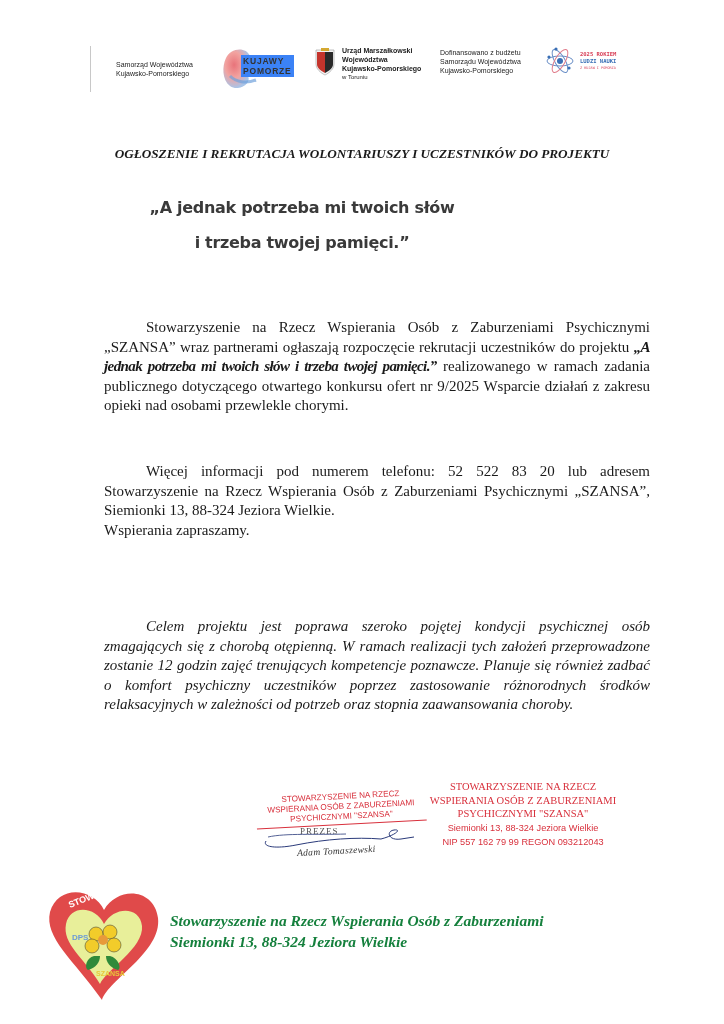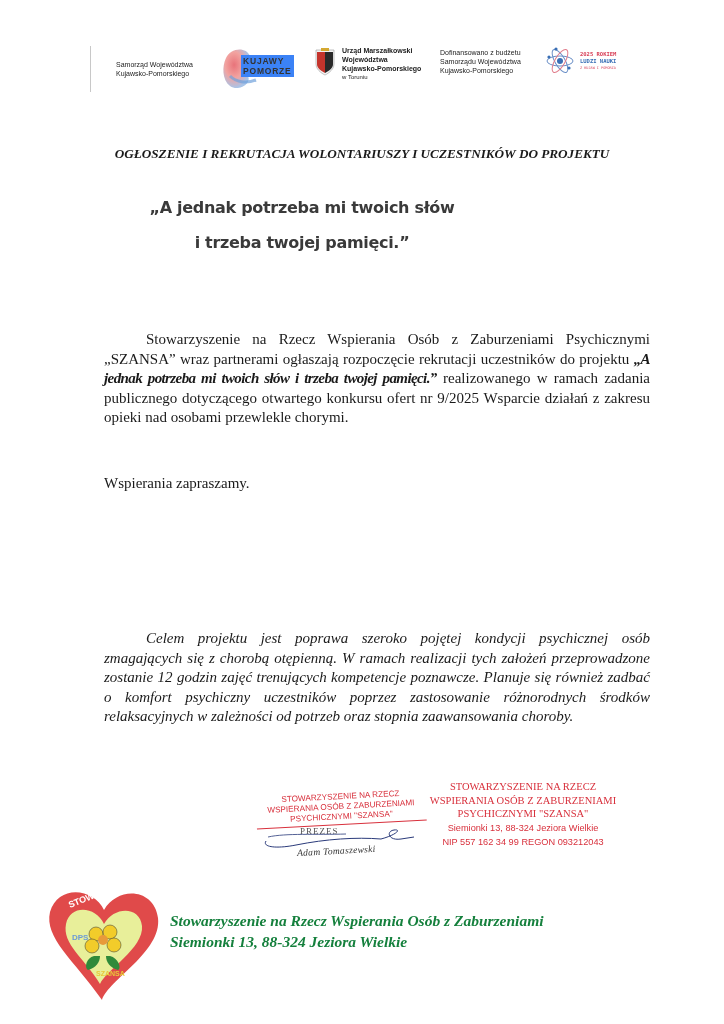--- a/index.html
+++ b/index.html
@@ -15,21 +15,21 @@
   .lt2 .small { font-weight: normal; font-size: 6px; }
   .lt3 { left: 352px; top: 8px; }
   .atom { position: absolute; left: 457px; top: 6px; width: 30px; height: 30px; }
   .year-text { position: absolute; left: 492px; top: 11px; font-family: "DejaVu Sans Mono", monospace; font-size: 5.5px; line-height: 7px; color: #d9435a; font-weight: bold; }
   .year-text .blue { color: #3a6fb5; }
   .year-text .tiny { font-size: 3.5px; color: #d9435a; font-weight: normal; }
 
   .doc-heading { position: absolute; top: 146px; left: 0; width: 724px; text-align: center; font-family: "Liberation Serif", serif; font-weight: bold; font-style: italic; font-size: 13.2px; color: #1a1a1a; }
   .quote-title { position: absolute; top: 190px; left: 0; width: 604px; text-align: center; font-family: "DejaVu Sans", sans-serif; font-weight: bold; font-size: 16px; line-height: 35px; color: #3a3a3a; letter-spacing: -0.3px; }
 
-  .para { position: absolute; left: 104px; width: 546px; font-size: 15px; line-height: 19.6px; text-align: justify; text-align-last: left; margin-top: 12px; }
+  .para { position: absolute; left: 104px; width: 546px; font-size: 15px; line-height: 19.6px; text-align: justify; text-align-last: left; }
   .p1 { top: 318px; }
   .p2 { top: 462px; }
   .p3 { top: 617px; font-style: italic; }
   .indent { display: inline-block; width: 42px; }
   .emph { font-weight: bold; font-style: italic; letter-spacing: -0.6px; }
 
   .stamp { position: absolute; color: #d8303c; font-family: "Liberation Sans", sans-serif; }
   .stamp-left { left: 256px; top: 792px; width: 170px; text-align: center; font-size: 8.2px; line-height: 10px; transform: rotate(-3deg); }
   .stamp-left .line { border-top: 1px solid #d8303c; margin: 2px 0 0 0; }
   .prezes { position: absolute; left: 300px; top: 826px; font-family: "Liberation Serif", serif; font-size: 9px; color: #555; letter-spacing: 1px; }
@@ -106,20 +106,21 @@
 <div class="doc-heading">OGŁOSZENIE I REKRUTACJA WOLONTARIUSZY I UCZESTNIKÓW DO PROJEKTU</div>
 
 <div class="quote-title">
   <div>„A jednak potrzeba mi twoich słów</div>
   <div>i trzeba twojej pamięci.”</div>
 </div>
 
 <div class="para p1"><span class="indent"></span><span>Stowarzyszenie na Rzecz Wspierania Osób z Zaburzeniami Psychicznymi „SZANSA”  wraz partnerami ogłaszają rozpoczęcie rekrutacji uczestników do projektu </span><span class="emph">„A jednak potrzeba mi twoich słów i trzeba twojej pamięci.”</span><span> realizowanego w ramach zadania publicznego dotyczącego otwartego konkursu ofert nr 9/2025 Wsparcie działań z zakresu opieki nad osobami przewlekle chorymi.</span></div>
 
 <div class="para p2">
+  <div><span class="indent"></span><span>Więcej informacji pod numerem telefonu: 52 522 83 20 lub adresem Stowarzyszenie na Rzecz Wspierania Osób z Zaburzeniami Psychicznymi „SZANSA”, Siemionki 13, 88-324 Jeziora Wielkie.</span></div>
   <div>Wspierania zapraszamy.</div>
 </div>
 
 <div class="para p3"><span class="indent"></span><span>Celem projektu jest poprawa szeroko pojętej kondycji psychicznej osób zmagających się z chorobą otępienną. W ramach realizacji tych założeń przeprowadzone zostanie 12 godzin zajęć trenujących kompetencje poznawcze. Planuje się również zadbać o komfort psychiczny uczestników poprzez zastosowanie różnorodnych środków relaksacyjnych w zależności od potrzeb oraz stopnia zaawansowania choroby.</span></div>
 
 <div class="stamp stamp-left">
   <div>STOWARZYSZENIE NA RZECZ</div>
   <div>WSPIERANIA OSÓB Z ZABURZENIAMI</div>
   <div>PSYCHICZNYMI "SZANSA"</div>
   <div class="line"></div>
@@ -129,21 +130,21 @@
   <path d="M10 16 C 6 22, 20 24, 40 20 C 70 14, 100 12, 125 14 C 140 10, 146 4, 138 5 C 130 6, 132 16, 145 14 L 158 12" fill="none" stroke="#2a3a7a" stroke-width="1"></path>
   <path d="M12 12 C 30 8, 60 10, 90 9" fill="none" stroke="#2a3a7a" stroke-width="0.8"></path>
 </svg>
 <div class="signer">Adam Tomaszewski</div>
 
 <div class="stamp stamp-right">
   <div class="sr-name">STOWARZYSZENIE NA RZECZ</div>
   <div class="sr-name">WSPIERANIA OSÓB Z ZABURZENIAMI</div>
   <div class="sr-name">PSYCHICZNYMI "SZANSA"</div>
   <div class="sr-addr">Siemionki 13, 88-324 Jeziora Wielkie</div>
-  <div class="sr-addr">NIP 557 162 34 99 REGON 093212043</div>
+  <div class="sr-addr">NIP 557 162 79 99 REGON 093212043</div>
 </div>
 
 <svg class="footer-logo" viewBox="0 0 120 122">
   <path d="M60 28 C 50 6, 14 2, 6 30 C 0 56, 30 78, 58 118 C 64 98, 118 70, 114 36 C 110 6, 74 4, 60 28 Z" fill="#e04a4a"></path>
   <path d="M60 42 C 52 24, 26 22, 22 42 C 18 62, 40 76, 56 102 C 62 88, 100 66, 98 44 C 96 24, 70 24, 60 42 Z" fill="#e8ef9a"></path>
   <text x="26" y="26" font-family="Liberation Sans, sans-serif" font-size="9" font-weight="bold" fill="#ffffff" transform="rotate(-22 26 26)">STOWARZYSZENIE</text>
   <circle cx="52" cy="52" r="7" fill="#f2cc2a" stroke="#333" stroke-width="0.5"></circle>
   <circle cx="66" cy="50" r="7" fill="#f2cc2a" stroke="#333" stroke-width="0.5"></circle>
   <circle cx="48" cy="64" r="7" fill="#f2cc2a" stroke="#333" stroke-width="0.5"></circle>
   <circle cx="70" cy="63" r="7" fill="#f2cc2a" stroke="#333" stroke-width="0.5"></circle>

